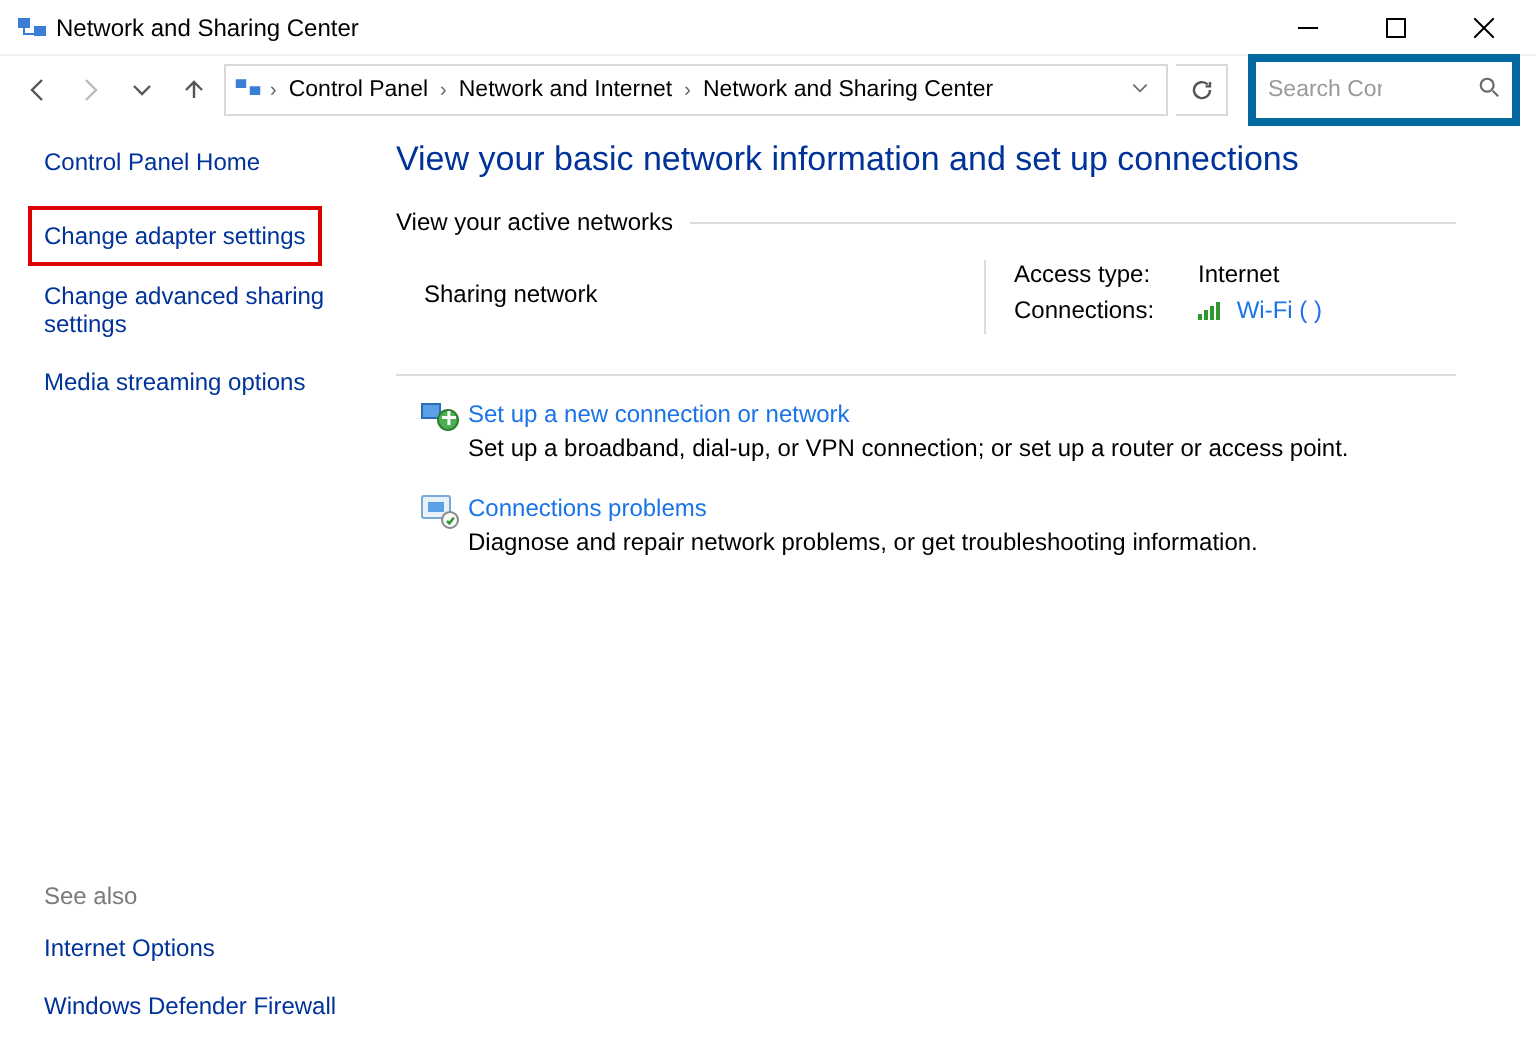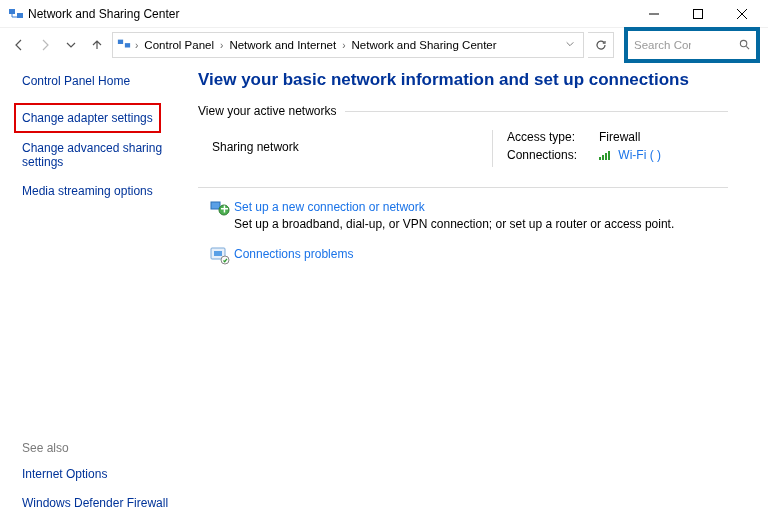--- a/index.html
+++ b/index.html
@@ -33,21 +33,21 @@
 
     
     .content { display: flex; height: calc(528px - 28px - 34px); }
     .sidebar { width: 188px; padding: 12px 14px 12px 22px; display: flex; flex-direction: column; }
     .sb-link { color: #003399; font-size: 12px; margin-bottom: 15px; cursor: pointer; }
     .sb-link.highlight { border: 2px solid #d00; padding: 6px 6px; margin-left: -8px; margin-bottom: 8px; width: fit-content; }
     .sb-spacer { flex: 1 1 auto; }
     .sb-see { color: #7a7a7a; font-size: 12px; margin-bottom: 12px; }
 
     .main { flex: 1 1 auto; padding: 8px 40px 8px 10px; }
-    .page-title { color: #003399; font-size: 17px; font-weight: 700; margin-bottom: 14px; }
+    .page-title { color: #003399; font-size: 17px; font-weight: 400; margin-bottom: 14px; }
     .section-head { display: flex; align-items: center; margin-bottom: 12px; }
     .section-head .lbl { font-size: 12px; color: #000; margin-right: 8px; white-space: nowrap; }
     .section-head .line { flex: 1; height: 1px; background: #dcdcdc; }
 
     .active-net { display: flex; margin: 12px 0 20px 14px; }
     .net-left { width: 280px; font-size: 12px; }
     .net-left .net-name { margin-top: 10px; }
     .net-right { border-left: 1px solid #dcdcdc; padding-left: 14px; font-size: 12px; }
     .net-row { display: flex; margin-bottom: 4px; }
     .net-row .k { width: 92px; }
@@ -169,21 +169,21 @@
       <span class="line"></span>
     </div>
 
     <div class="active-net">
       <div class="net-left">
         <div class="net-name">Sharing network</div>
       </div>
       <div class="net-right">
         <div class="net-row">
           <span class="k">Access type:</span>
-          <span class="v">Firewall</span>
+          <span class="v">Internet</span>
         </div>
         <div class="net-row">
           <span class="k">Connections:</span>
           <span class="v">
             <span class="sig-icon">
               <svg width="12" height="10" viewBox="0 0 12 10">
                   <rect x="0" y="7" width="2" height="3" fill="#2e9a2e"></rect>
                   <rect x="3" y="5" width="2" height="5" fill="#2e9a2e"></rect>
                   <rect x="6" y="3" width="2" height="7" fill="#2e9a2e"></rect>
                   <rect x="9" y="1" width="2" height="9" fill="#2e9a2e"></rect>
@@ -218,17 +218,18 @@
         <div class="ico">
           <svg width="20" height="18" viewBox="0 0 20 18">
               <rect x="1" y="1" width="14" height="11" rx="1" fill="#e8f0fa" stroke="#7aa9d8"></rect>
               <rect x="4" y="4" width="8" height="5" fill="#5aa0e6"></rect>
               <circle cx="15" cy="13" r="4" fill="#fafafa" stroke="#888"></circle>
               <path d="M13.5 13.5 l1.2 1.2 l2.2 -2.8" stroke="#2e9a2e" stroke-width="1.3" fill="none"></path>
             </svg>
         </div>
         <div class="txt">
           <div class="t">Connections problems</div>
+          <div class="d">Diagnose and repair network problems, or get troubleshooting information.</div>
         </div>
       </div>
     </div>
   </div>
 </div>
 
 </body></html>

